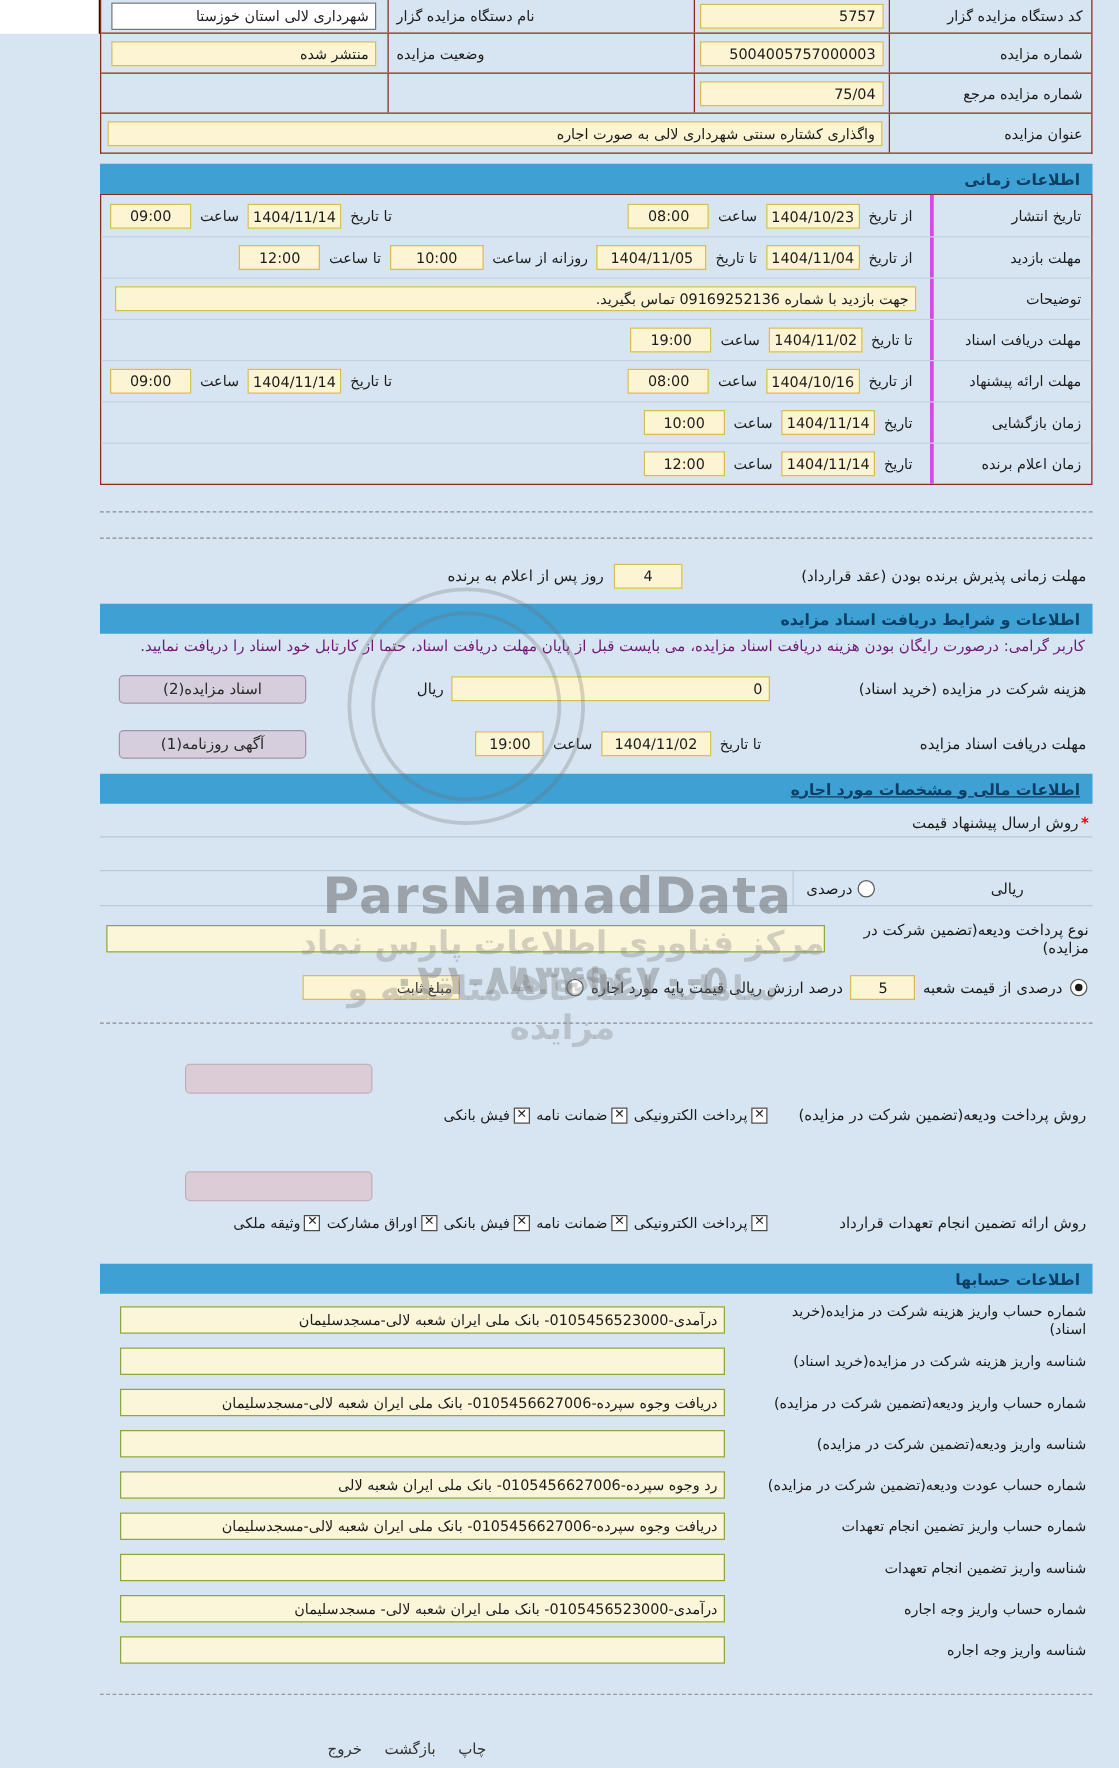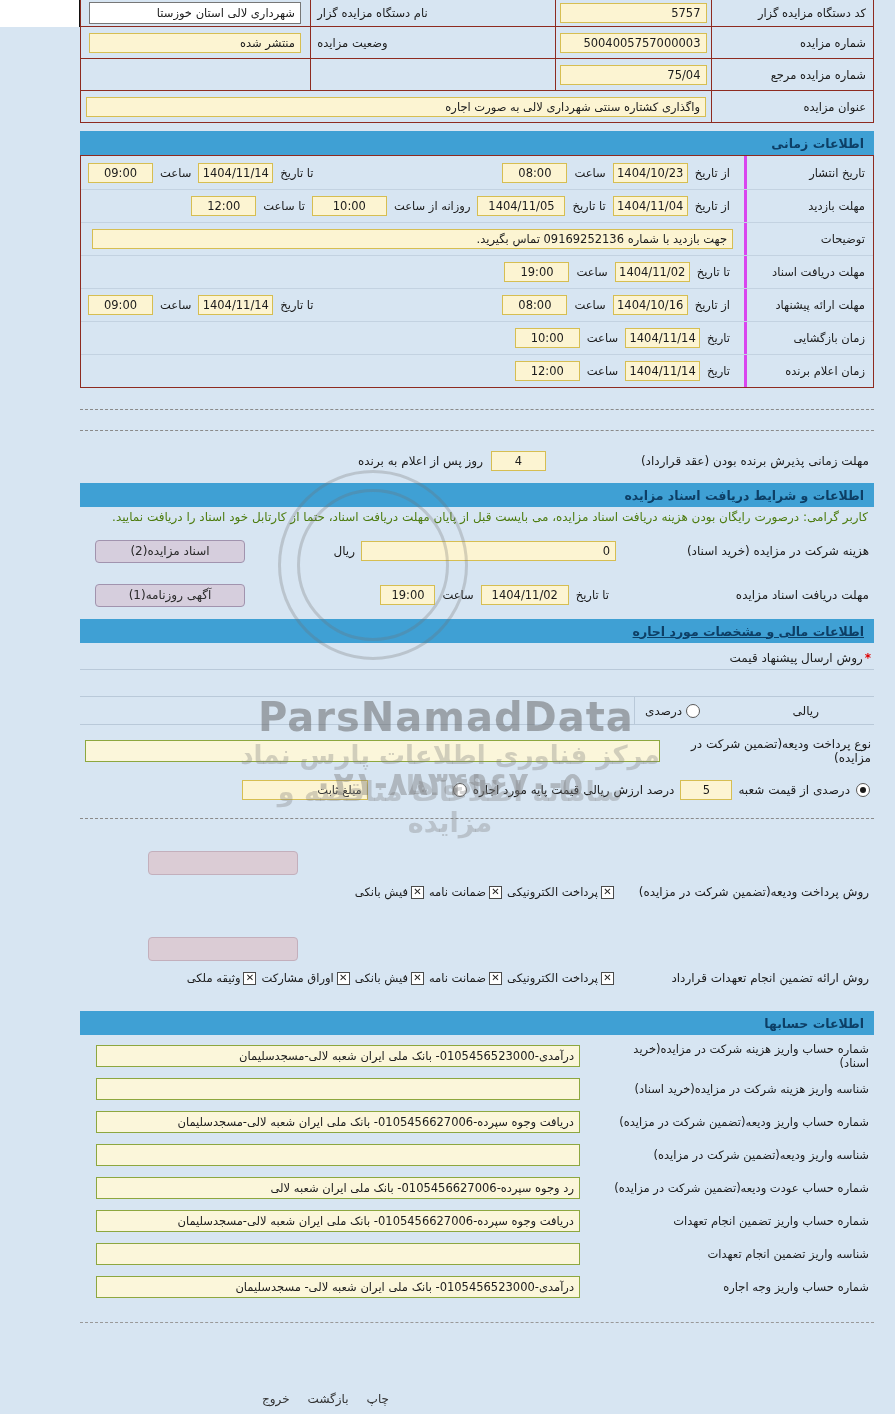--- a/index.html
+++ b/index.html
@@ -58,21 +58,21 @@
   .spacer { flex: 1; }
   .notes-input { flex: 1; margin: 0 4px; }
 
   .dash-block { margin-top: 21px; height: 22px; border-top: 1px dashed #8a8a8a; border-bottom: 1px dashed #8a8a8a; }
   .dash-line { margin-top: 13px; border-top: 1px dashed #8a8a8a; height: 0; }
   .dash-bottom { margin-top: 19px; border-top: 1px dashed #999999; height: 0; }
 
   .accept-row { margin-top: 17px; height: 26px; display: flex; align-items: center; padding-right: 5px; }
   .accept-row .inp { width: 55px; margin-right: 95px; margin-left: 8px; }
 
-  .warning { margin-top: 3px; padding-right: 6px; color: #4d7c0f; font-size: 12px; }
+  .warning { margin-top: 3px; padding-right: 6px; color: #701a75; font-size: 12px; }
 
   .fee-row, .dl-row { display: flex; align-items: center; height: 42px; }
   .fee-row { margin-top: 6px; } .dl-row { margin-top: 2px; }
   .biglab { width: 258px; padding-right: 5px; font-size: 12px; }
   .inp-fee { width: 255px; }
   .unit { margin: 0 6px; }
   .inp-date2 { width: 88px; justify-content: center; }
   .inp-time2 { width: 55px; justify-content: center; }
   .btn {
     width: 150px; height: 23px; background: #d6cedd; border: 1px solid #a193ae;
@@ -396,20 +396,24 @@
       <div class="inp acc-inp">دریافت وجوه سپرده-0105456627006- بانک ملی ایران شعبه لالی-مسجدسلیمان</div>
     </div>
     <div class="acc-row">
       <div class="lab">شناسه واریز تضمین انجام تعهدات</div>
       <div class="inp acc-inp"></div>
     </div>
     <div class="acc-row">
       <div class="lab">شماره حساب واریز وجه اجاره</div>
       <div class="inp acc-inp">درآمدی-0105456523000- بانک ملی ایران شعبه لالی- مسجدسلیمان</div>
     </div>
+    <div class="acc-row">
+      <div class="lab">شناسه واریز وجه اجاره</div>
+      <div class="inp acc-inp"></div>
+    </div>
   </div>
 
   <div class="dash-bottom"></div>
 </div>
 
 <div class="footer">
   <div>چاپ</div>
   <div>بازگشت</div>
   <div>خروج</div>
 </div>

